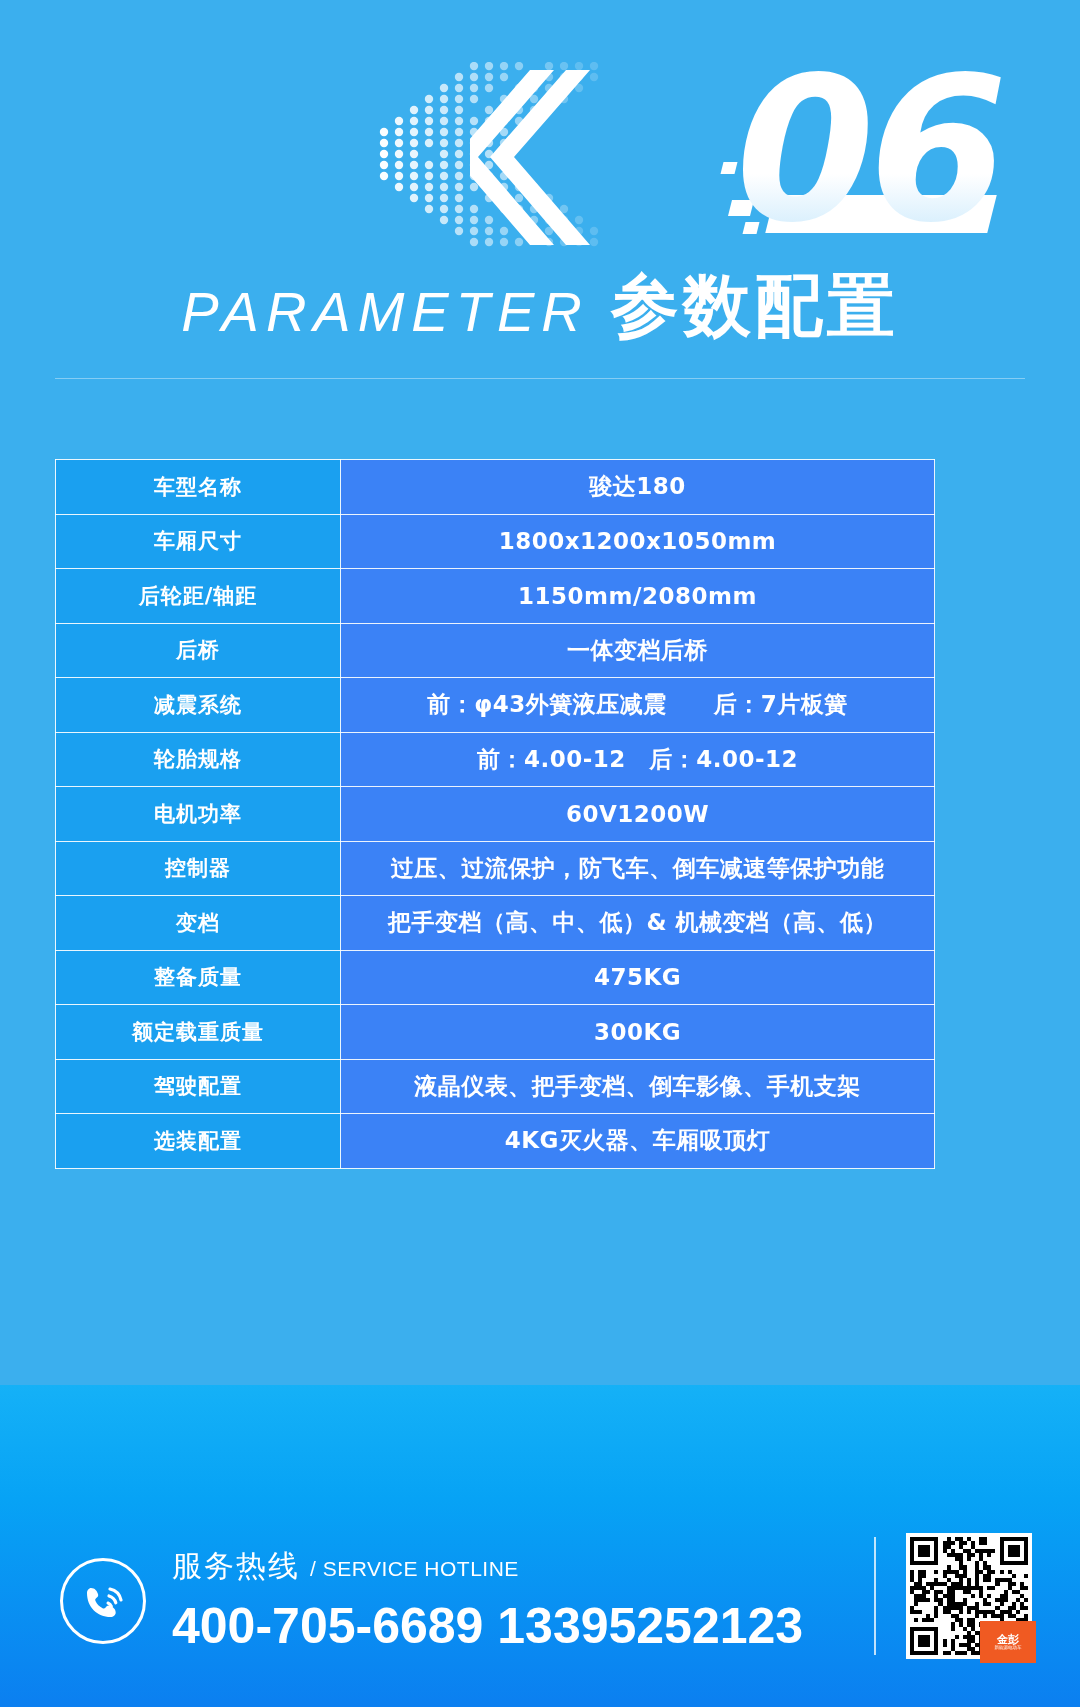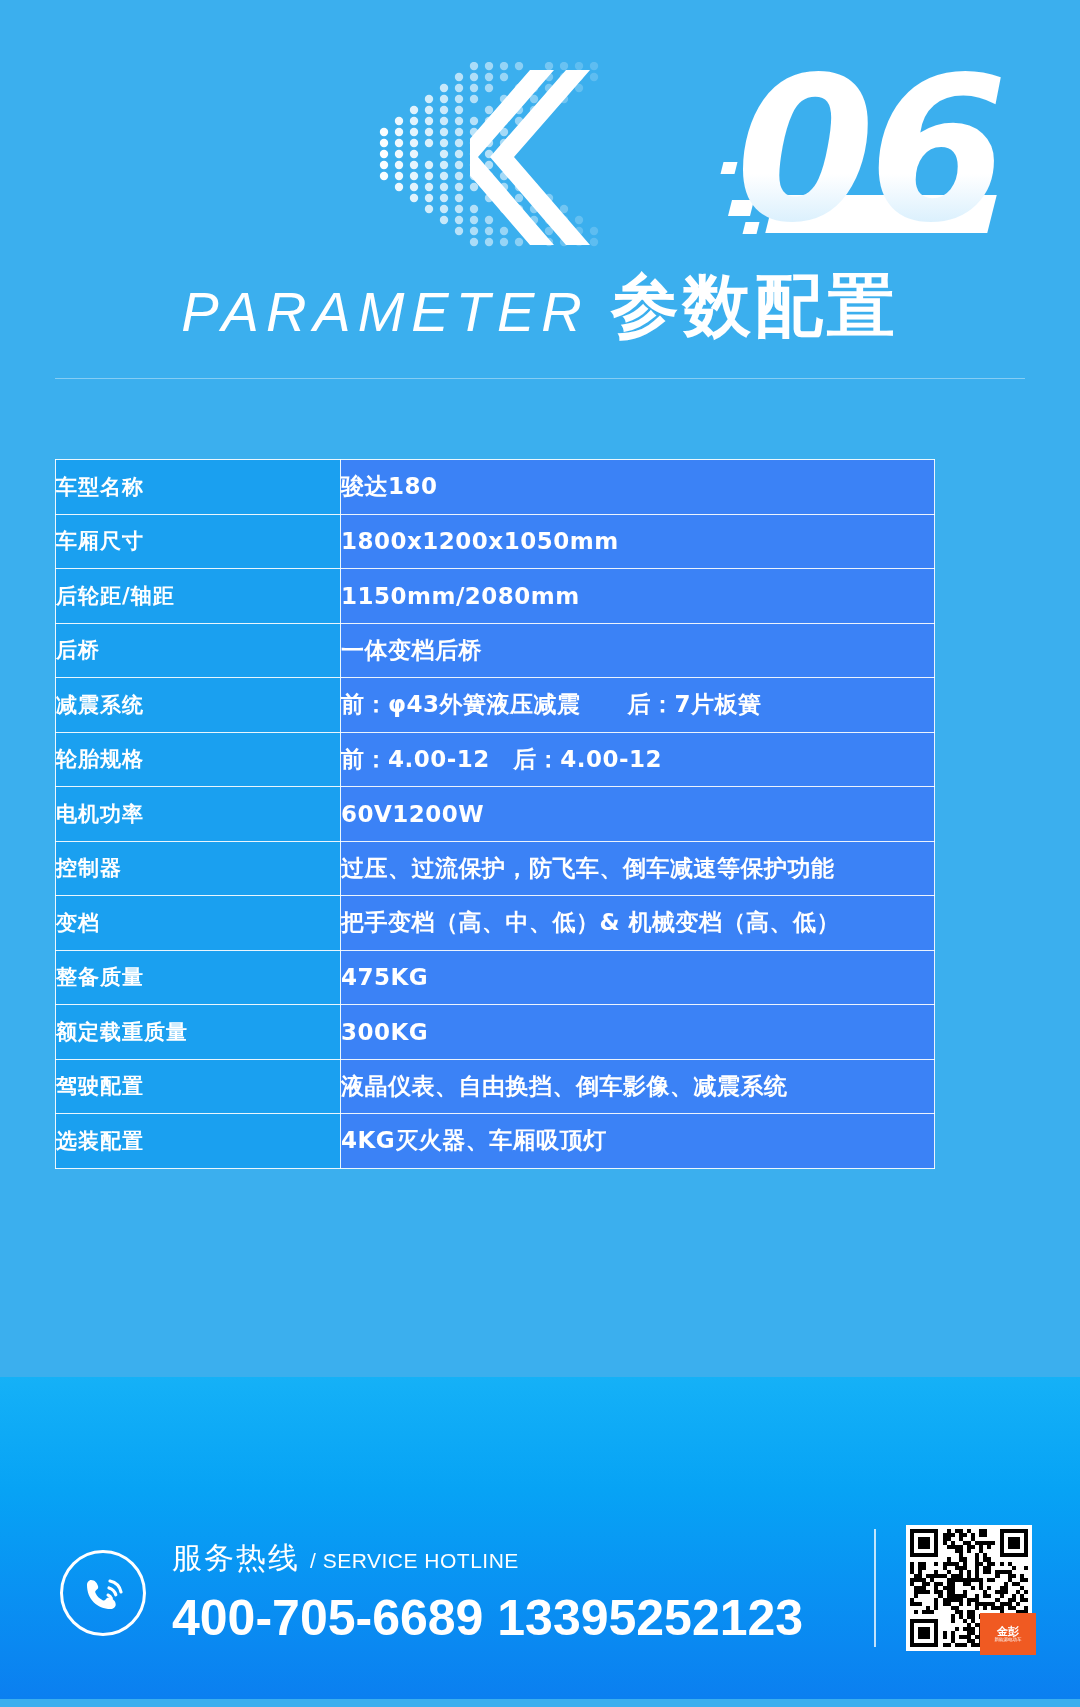--- a/index.html
+++ b/index.html
@@ -109,20 +109,21 @@
     position:absolute;
     left:55px;
     top:459px;
     width:880px;
     border:1px solid rgba(255,255,255,0.85);
     border-collapse:collapse;
   }
   .spec-table tr { height:54.5px; }
   .spec-table td {
     border:1px solid rgba(255,255,255,0.9);
+    text-align:center;
     vertical-align:middle;
     color:#ffffff;
     font-family:"DejaVu Sans",sans-serif;
     margin-top:28px;
   }
   .c-label {
     width:285px;
     background:#1aa0f0;
     font-size:21px;
     font-weight:bold;
@@ -131,21 +132,21 @@
   .c-value {
     background:#3b82f6;
     font-size:23px;
     font-weight:bold;
     letter-spacing:0.5px;
   }
 
   
   .footer {
     position:absolute;
-    left:0; bottom:8px;
+    left:0; bottom:0;
     width:100%;
     height:322px;
     background:linear-gradient(180deg,#15b1f7 0%,#07a3f5 35%,#0b7ff0 100%);
   }
   .footer-inner {
     position:absolute;
     left:60px;
     bottom:52px;
     display:flex;
     align-items:center;
@@ -458,21 +459,21 @@
       <tr>
         <td class="c-label">整备质量</td>
         <td class="c-value">475KG</td>
       </tr>
       <tr>
         <td class="c-label">额定载重质量</td>
         <td class="c-value">300KG</td>
       </tr>
       <tr>
         <td class="c-label">驾驶配置</td>
-        <td class="c-value">液晶仪表、自由换挡、倒车影像、减震系统</td>
+        <td class="c-value">液晶仪表、把手变档、倒车影像、手机支架</td>
       </tr>
       <tr>
         <td class="c-label">选装配置</td>
         <td class="c-value">4KG灭火器、车厢吸顶灯</td>
       </tr>
     </tbody>
 </table>
 
 <div class="footer">
 

